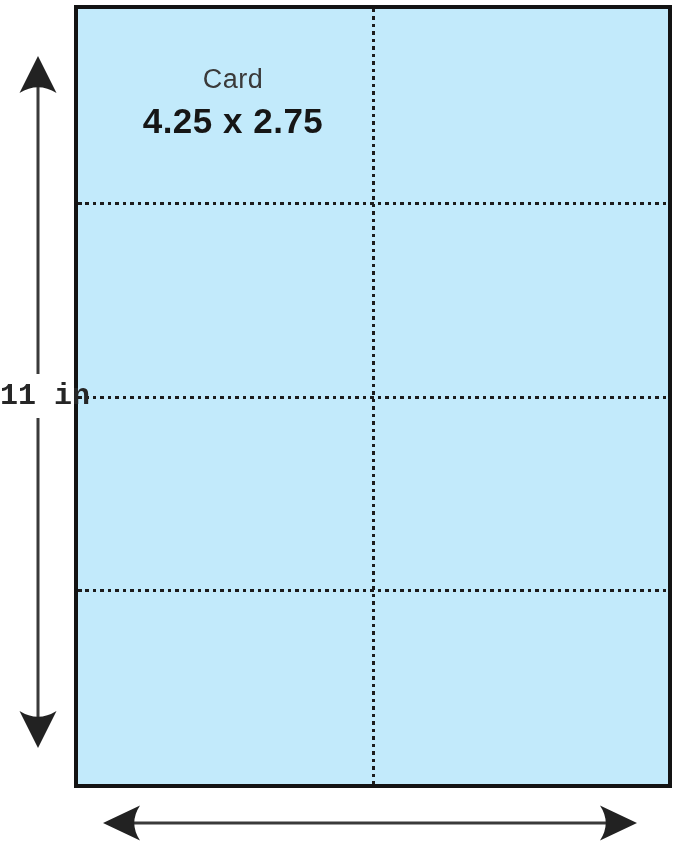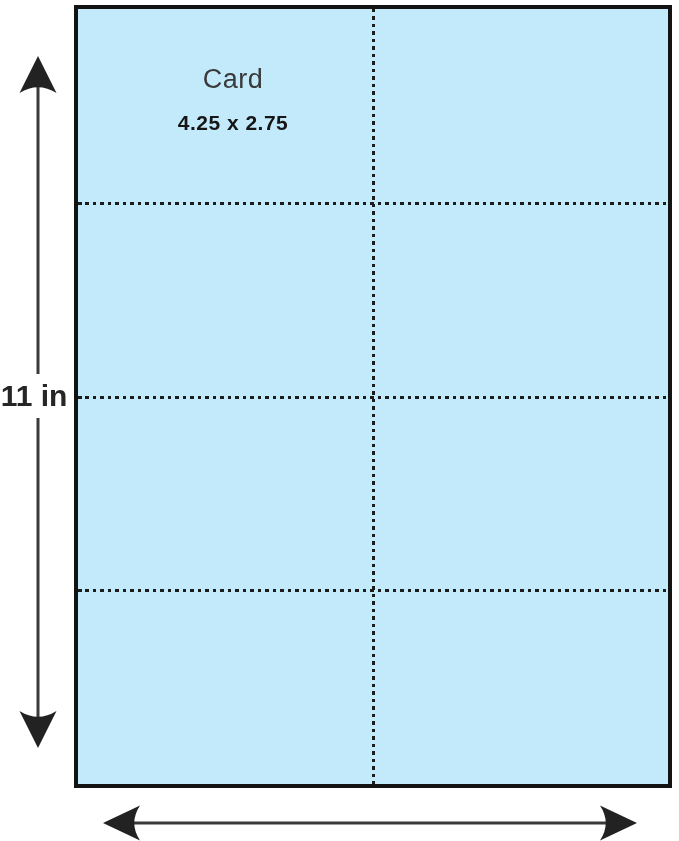--- a/index.html
+++ b/index.html
@@ -56,22 +56,22 @@
     width: 200px;
     text-align: center;
   }
   .card-title {
     font-size: 27px;
     font-weight: 400;
     color: #3a3a3a;
     letter-spacing: 0.5px;
   }
   .card-size {
-    margin-top: 16px;
-    font-size: 21px;
+    margin-top: 6px;
+    font-size: 35px;
     font-weight: 700;
     color: #161616;
     letter-spacing: 0.5px;
   }
 
   
   .vdim-svg {
     position: absolute;
     left: 19px;
     top: 56px;
@@ -83,20 +83,21 @@
     left: 0px;
     top: 374px;
     width: 68px;
     padding: 5px 0;
     text-align: center;
     background: #ffffff;
     font-size: 30px;
     font-weight: 700;
     color: #262626;
     white-space: nowrap;
+    font-family: Liberation Mono, monospace;
   }
   .hdim-svg {
     position: absolute;
     left: 103px;
     top: 805px;
     width: 534px;
     height: 36px;
   }
   .hdim-label {
     position: absolute;

